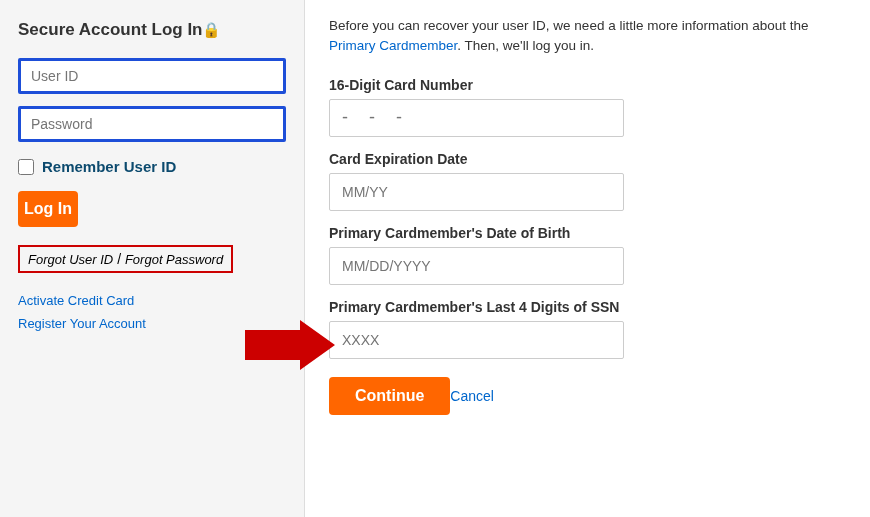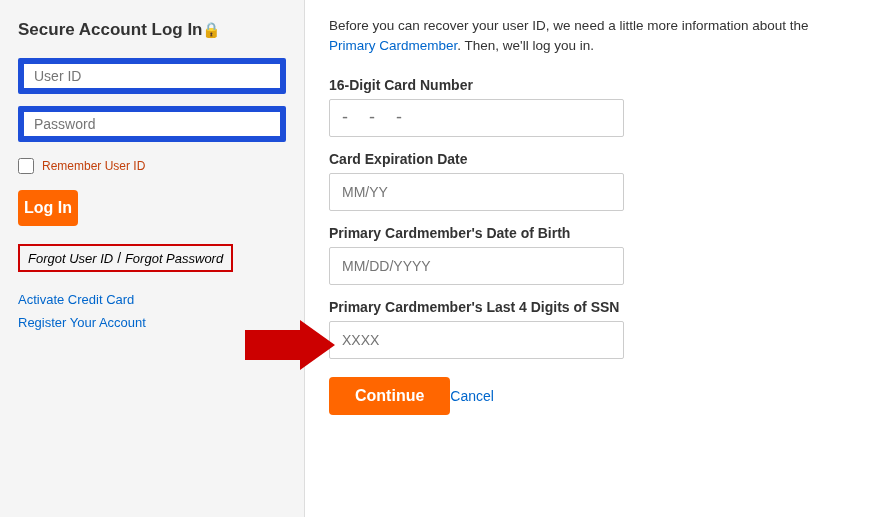--- a/index.html
+++ b/index.html
@@ -32,21 +32,21 @@
     }
 
     .lock-icon {
       font-size: 15px;
       color: #333;
     }
 
     .input-field {
       width: 100%;
       height: 36px;
-      border: 6px solid #1d4ed8;
+      border: 3px solid #1d4ed8;
       border-radius: 2px;
       padding: 0 10px;
       font-size: 14px;
       color: #999;
       background: #fff;
       margin-bottom: 12px;
     }
 
     .remember-row {
       display: flex;
@@ -56,22 +56,23 @@
       margin-top: 4px;
     }
 
     .remember-row input[type="checkbox"] {
       width: 16px;
       height: 16px;
       margin: 0;
     }
 
     .remember-label {
-      font-size: 12px;
-      color: #c2410c;
+      font-size: 15px;
+      color: #0c4a6e;
+      font-weight: bold;
     }
 
     .login-btn {
       background: #f60;
       color: #fff;
       border: none;
       border-radius: 4px;
       padding: 9px 6px;
       font-size: 16px;
       font-weight: bold;

